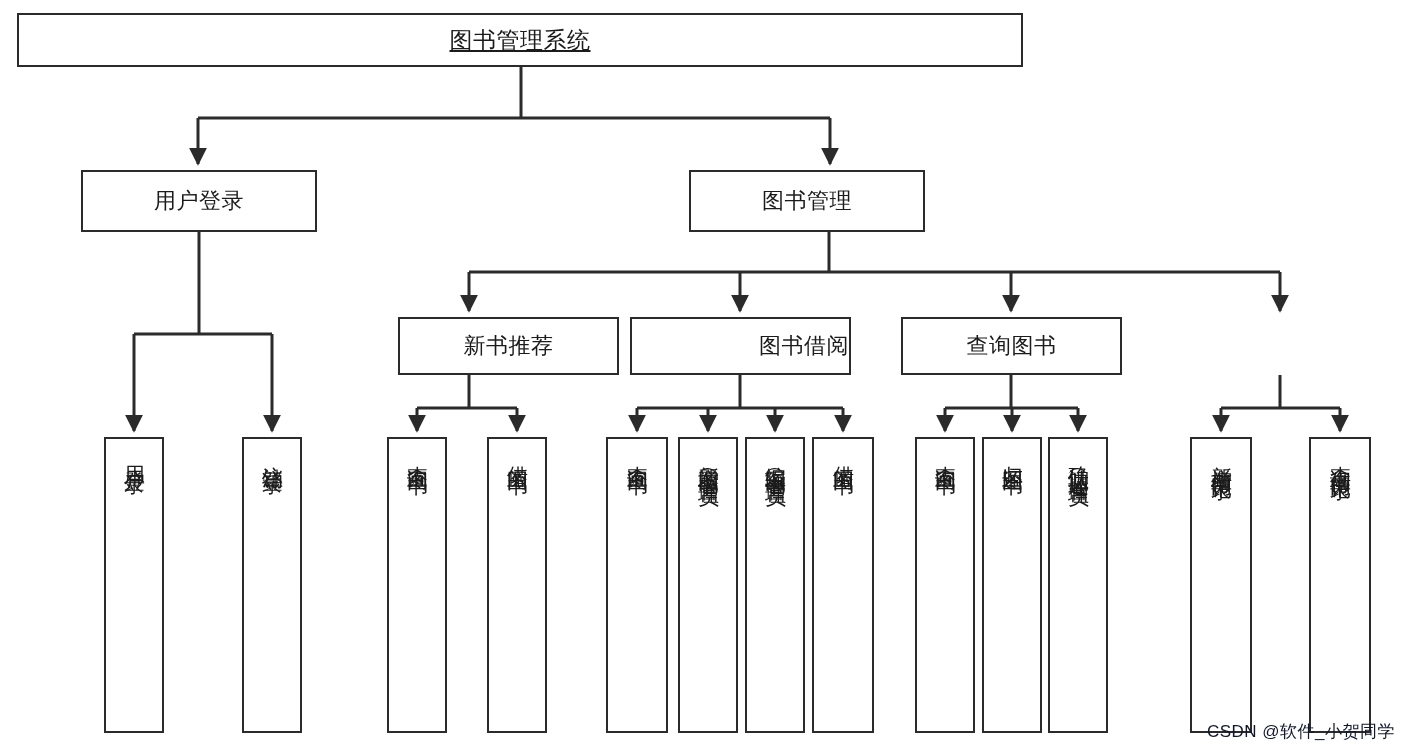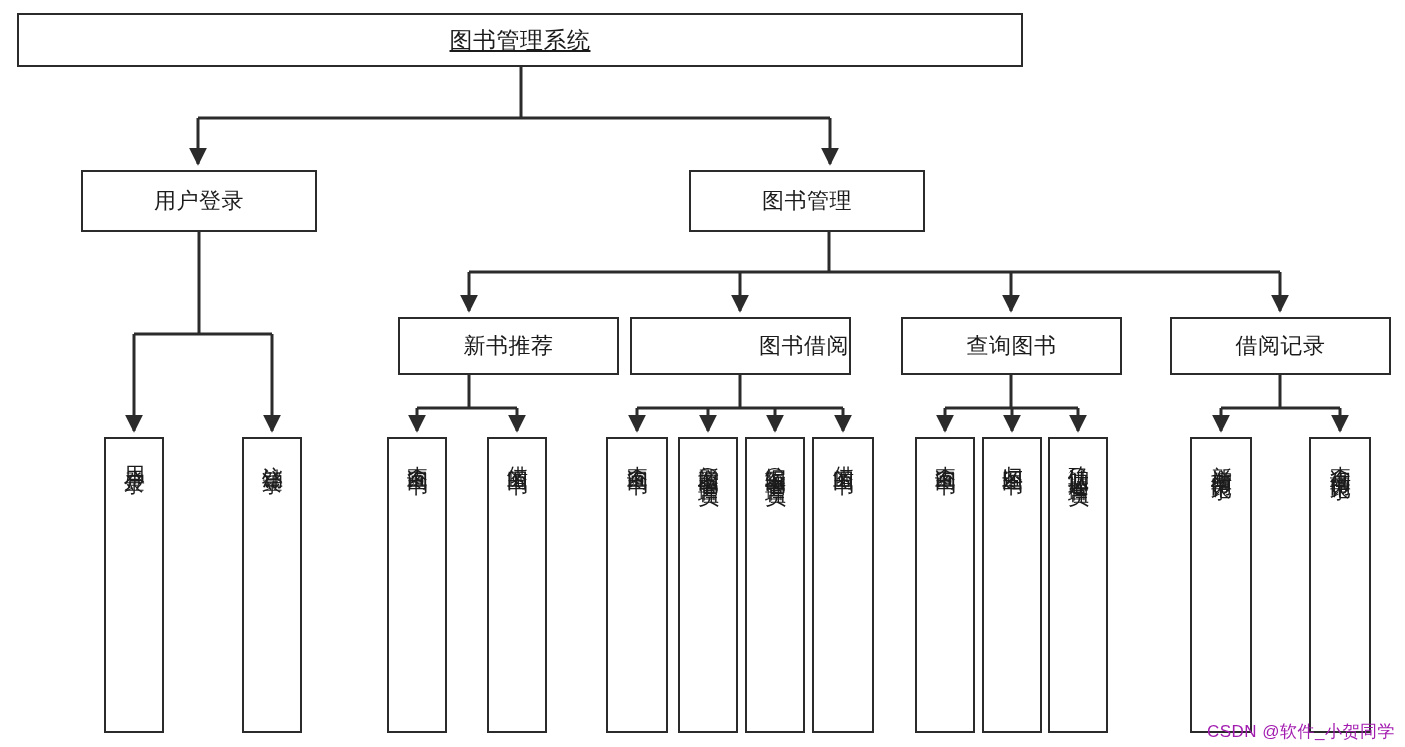--- a/index.html
+++ b/index.html
@@ -54,21 +54,21 @@
     line-height:1.18;
     letter-spacing:3px;
     white-space:nowrap;
     text-align:start;
   }
   .watermark{
     position:absolute;
     right:10px;
     bottom:4px;
     font-size:17px;
-    color:#a21caf;
+    color:#0f172a;
     letter-spacing:.5px;
     white-space:nowrap;
     z-index:3;
     user-select:none;
   }
 </style>
 </head>
 <body>
 
 <div id="canvas">
@@ -136,23 +136,20 @@
 
   <div class="node branch" style="left:359px;top:317px;width:221px;height:58px;margin-left:39px;">
     <span class="label">新书推荐</span>
   </div>
   <div class="node branch" style="left:630px;top:317px;width:221px;height:58px;justify-content:flex-end;">
     <span class="label">图书借阅</span>
   </div>
   <div class="node branch" style="left:901px;top:317px;width:221px;height:58px;">
     <span class="label">查询图书</span>
   </div>
-  <div class="node branch" style="left:1170px;top:317px;width:221px;height:58px;">
-    <span class="label">借阅记录</span>
-  </div>
 
   <div class="node leaf" style="left:104px;top:437px;width:60px;height:296px;">
     <span class="label">用户登录</span>
   </div>
   <div class="node leaf" style="left:242px;top:437px;width:60px;height:296px;">
     <span class="label">注销登录</span>
   </div>
   <div class="node leaf" style="left:387px;top:437px;width:60px;height:296px;">
     <span class="label">查询图书</span>
   </div>

